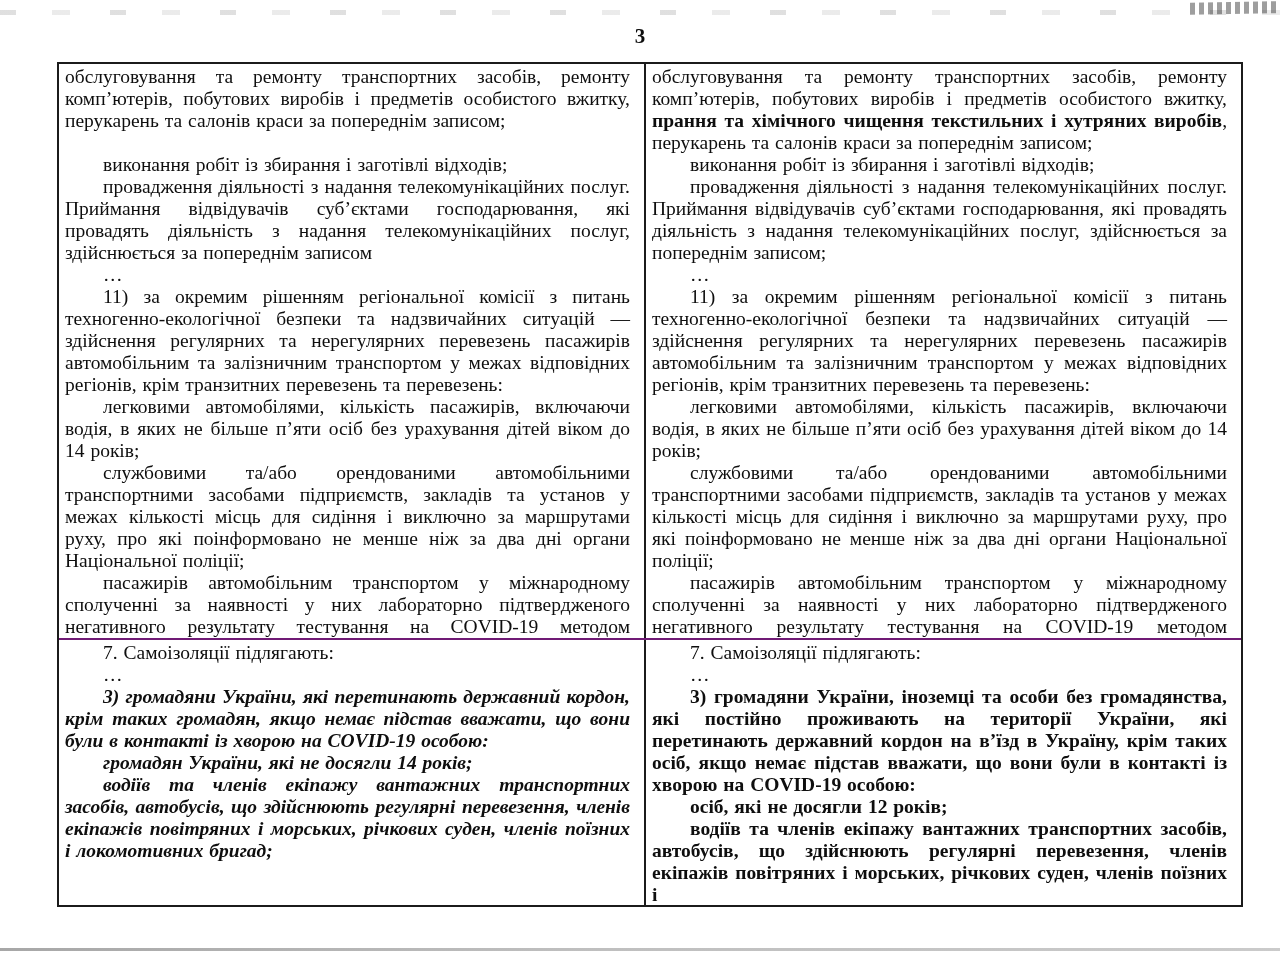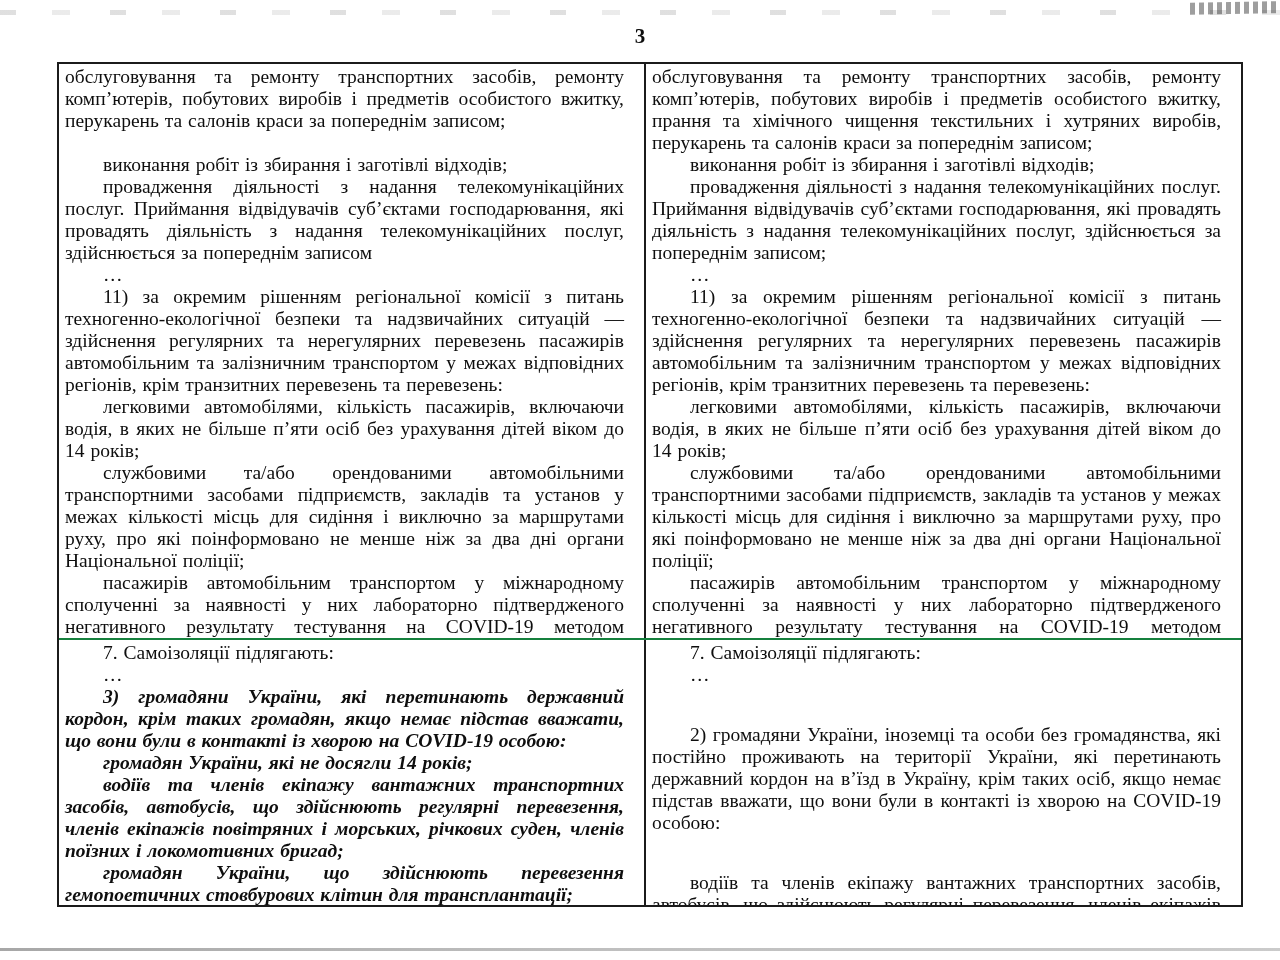--- a/index.html
+++ b/index.html
@@ -53,41 +53,41 @@
   .cmp-table {
     position: absolute;
     left: 57px; top: 62px;
     width: 1186px;
     border: 2px solid #1b1b1b;
     box-sizing: border-box;
     background: #ffffff;
   }
   .trow { display: flex; }
   .trow-1 { height: 574px; }
-  .trow-2 { height: 265px; border-top: 2px solid #15803d; }
+  .trow-2 { height: 265px; border-top: 2px solid #701a75; }
   .tcell {
     box-sizing: border-box;
-    padding: 2px 20px 0 6px;
+    padding: 2px 14px 0 6px;
     overflow: hidden;
     font-size: 19.5px;
     line-height: 22px;
     text-align: justify;
     word-spacing: 1px;
   }
   .tcell-left {
     width: 587px;
     border-right: 2px solid #1b1b1b;
     flex: none;
   }
   .tcell-right { flex: 1; }
 
   p { margin: 0; }
   .ind { text-indent: 38px; }
   .vspace { height: 22px; }
-  .b { font-weight: normal; margin-top: 38px; }
+  .b { font-weight: bold; }
   .i { font-style: italic; font-weight: bold; }
   .ellipsis { letter-spacing: 1px; }
 </style>
 </head>
 <body>
 
 <div class="noise-top"></div>
 <div class="noise-corner"></div>
 <div class="noise-bottom"></div>
 
@@ -122,23 +122,23 @@
   </div>
 
   <div class="trow trow-2">
 
     <div class="tcell tcell-left">
       <p class="ind">7. Самоізоляції підлягають:</p>
       <p class="ind ellipsis">…</p>
       <p class="ind i">3) громадяни України, які перетинають державний кордон, крім таких громадян, якщо немає підстав вважати, що вони були в контакті із хворою на COVID-19 особою:</p>
       <p class="ind i">громадян України, які не досягли 14 років;</p>
       <p class="ind i">водіїв та членів екіпажу вантажних транспортних засобів, автобусів, що здійснюють регулярні перевезення, членів екіпажів повітряних і морських, річкових суден, членів поїзних і локомотивних бригад;</p>
-      <p class="ind i">громадян України, що здійснюють перевезення гемопоетичних стовбурових клітин для трансплантації;</p>
     </div>
 
     <div class="tcell tcell-right">
       <p class="ind">7. Самоізоляції підлягають:</p>
       <p class="ind ellipsis">…</p>
-      <p class="ind b">2) громадяни України, іноземці та особи без громадянства, які постійно проживають на території України, які перетинають державний кордон на в’їзд в Україну, крім таких осіб, якщо немає підстав вважати, що вони були в контакті із хворою на COVID-19 особою:</p>
+      <p class="ind b">3) громадяни України, іноземці та особи без громадянства, які постійно проживають на території України, які перетинають державний кордон на в’їзд в Україну, крім таких осіб, якщо немає підстав вважати, що вони були в контакті із хворою на COVID-19 особою:</p>
+      <p class="ind b">осіб, які не досягли 12 років;</p>
       <p class="ind b">водіїв та членів екіпажу вантажних транспортних засобів, автобусів, що здійснюють регулярні перевезення, членів екіпажів повітряних і морських, річкових суден, членів поїзних і</p>
     </div>
   </div>
 </div>
 
 </body></html>

